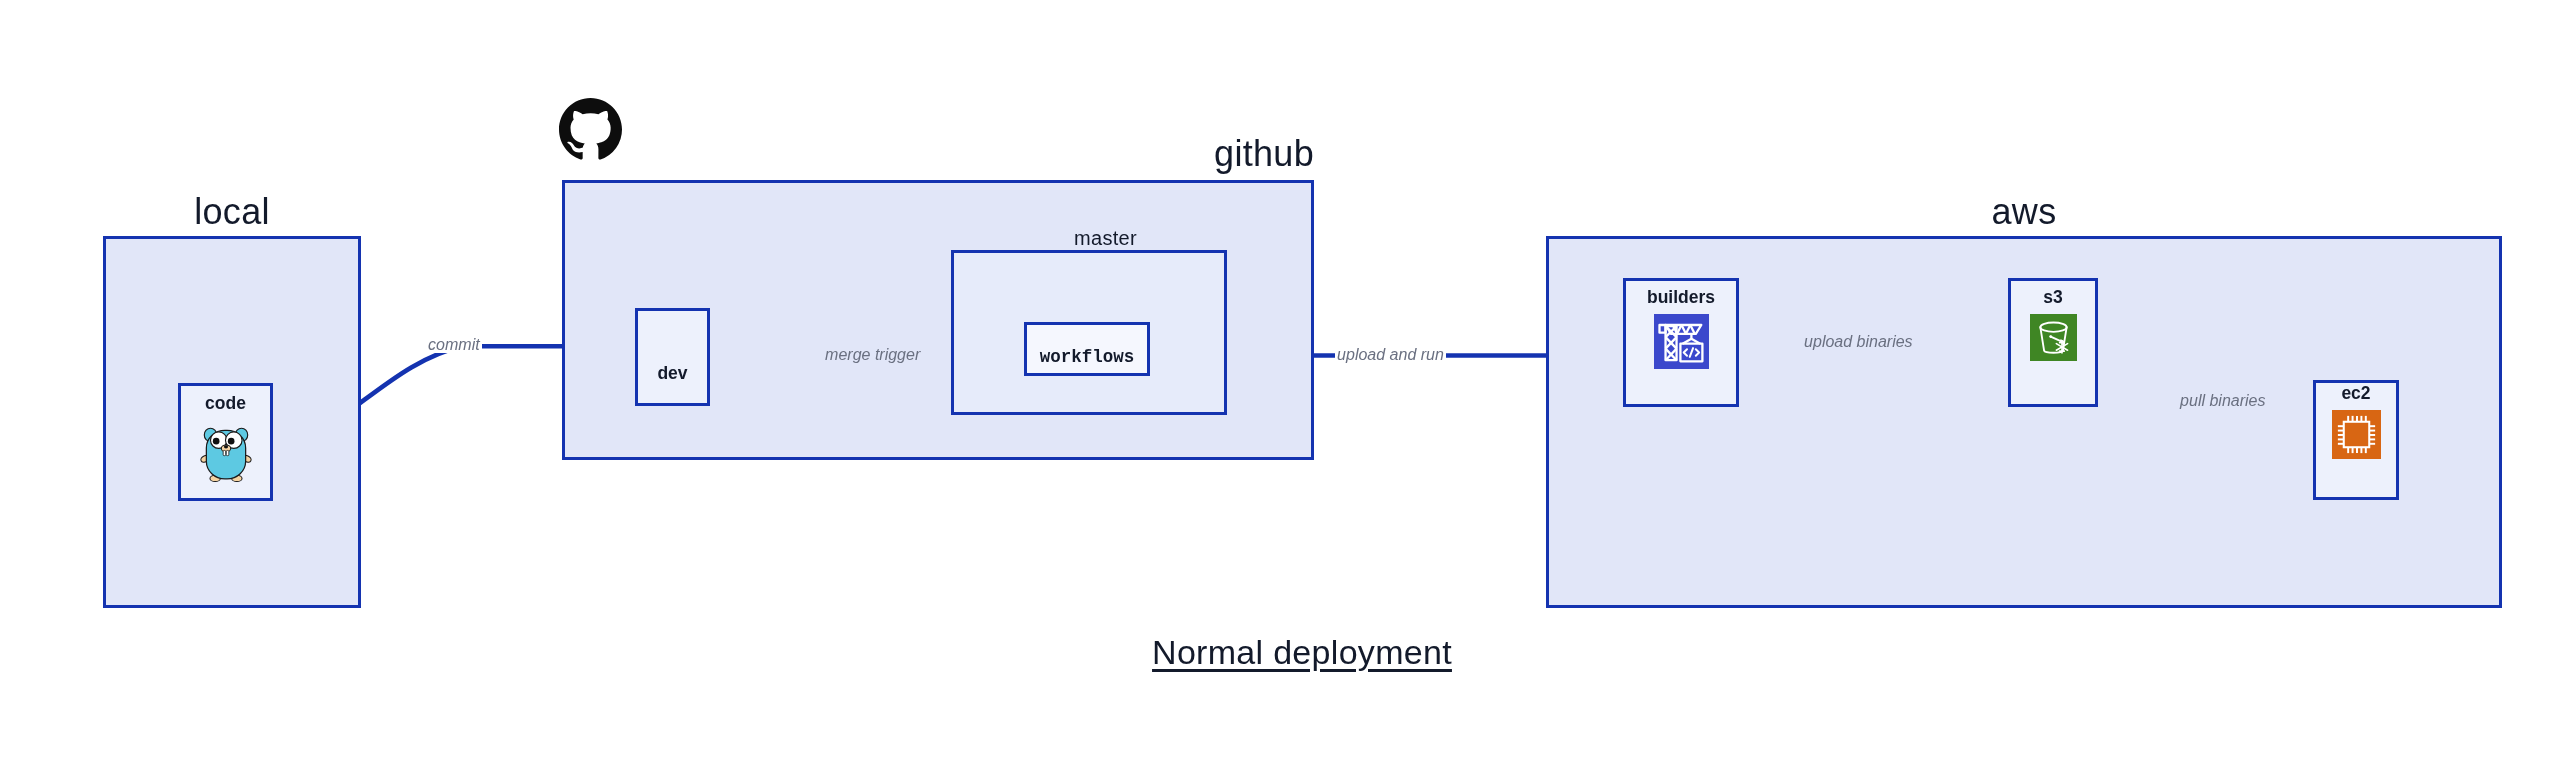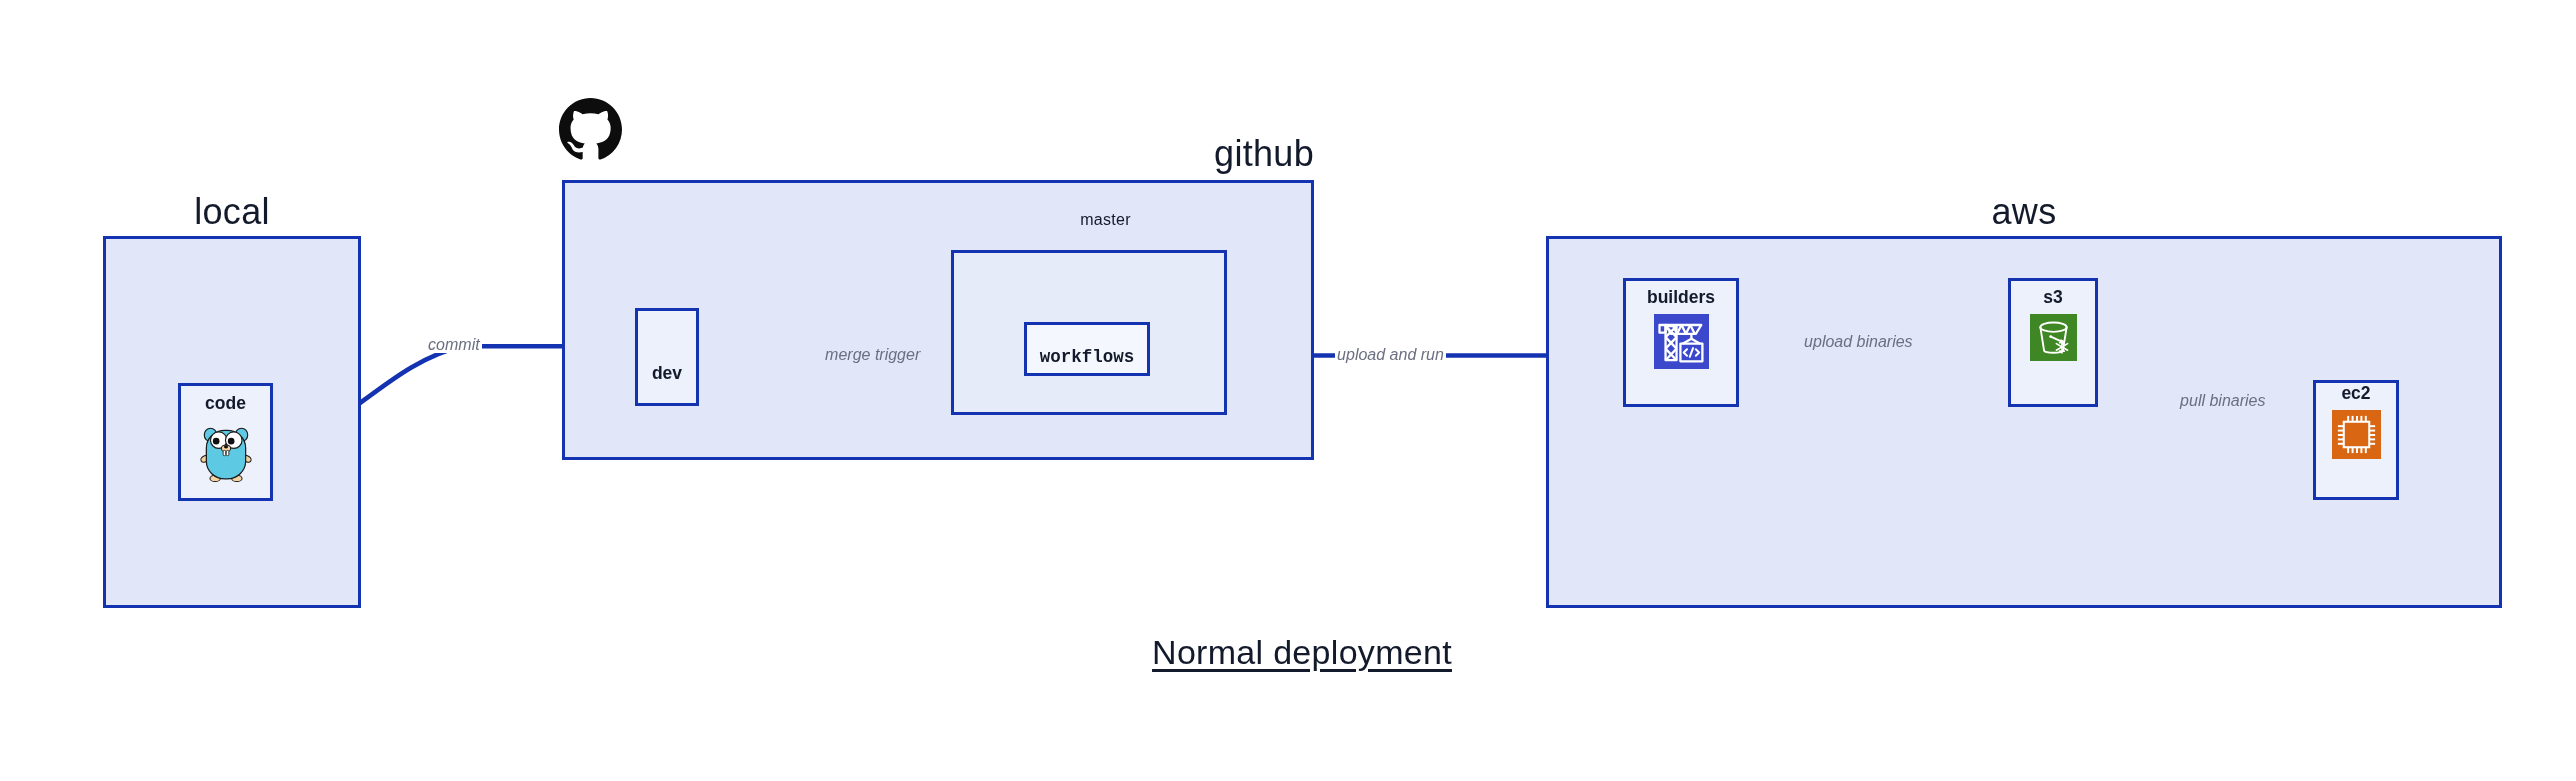--- a/index.html
+++ b/index.html
@@ -168,26 +168,26 @@
     <svg width="63" height="63" viewBox="0 0 16 16" xmlns="http://www.w3.org/2000/svg">
       <path fill="#0D0D0D" d="M8 0C3.58 0 0 3.58 0 8c0 3.54 2.29 6.53 5.47 7.59.4.07.55-.17.55-.38 0-.19-.01-.82-.01-1.49-2.01.37-2.53-.49-2.69-.94-.09-.23-.48-.94-.82-1.13-.28-.15-.68-.52-.01-.53.63-.01 1.08.58 1.23.82.72 1.21 1.87.87 2.33.66.07-.52.28-.87.51-1.07-1.78-.2-3.64-.89-3.64-3.95 0-.87.31-1.59.82-2.15-.08-.2-.36-1.02.08-2.12 0 0 .67-.21 2.2.82.64-.18 1.32-.27 2-.27.68 0 1.36.09 2 .27 1.53-1.04 2.2-.82 2.2-.82.44 1.1.16 1.92.08 2.12.51.56.82 1.27.82 2.15 0 3.07-1.87 3.75-3.65 3.95.29.25.54.73.54 1.48 0 1.07-.01 1.93-.01 2.2 0 .21.15.46.55.38A8.01 8.01 0 0 0 16 8c0-4.42-3.58-8-8-8z"></path>
     </svg>
   </span>
 
   <div class="group-label" style="left:1056px; top:136px; width:258px; text-align:right;">github</div>
 
   <div class="group" style="left:562px; top:180px; width:752px; height:280px;">
   </div>
 
-  <div class="group-label" style="left:951px; top:212px; width:309px; text-align:center; font-size:16px;">master</div>
+  <div class="group-label" style="left:951px; top:228px; width:309px; text-align:center; font-size:20px;">master</div>
 
   <div class="subgroup" style="left:951px; top:250px; width:276px; height:165px;">
   </div>
 
-  <div class="node" style="left:635px; top:308px; width:64px; height:98px; justify-content:center; padding-top:6.2px;">
+  <div class="node" style="left:635px; top:308px; width:75px; height:98px; justify-content:center; padding-top:6.2px;">
     <div class="node-label" style="margin-top:27px;">dev</div>
   </div>
 
   <div class="node white" style="left:1024px; top:322px; width:126px; height:54px; justify-content:center;font-family:Liberation Mono, monospace;">
     <div class="node-label" style="margin-top:17.5px;">workflows</div>
   </div>
 
   <div class="edge-label on-group" style="left:823px; top:347px;">merge trigger</div>
 
   <div class="edge-label" style="left:1335px; top:347px;">upload and run</div>

